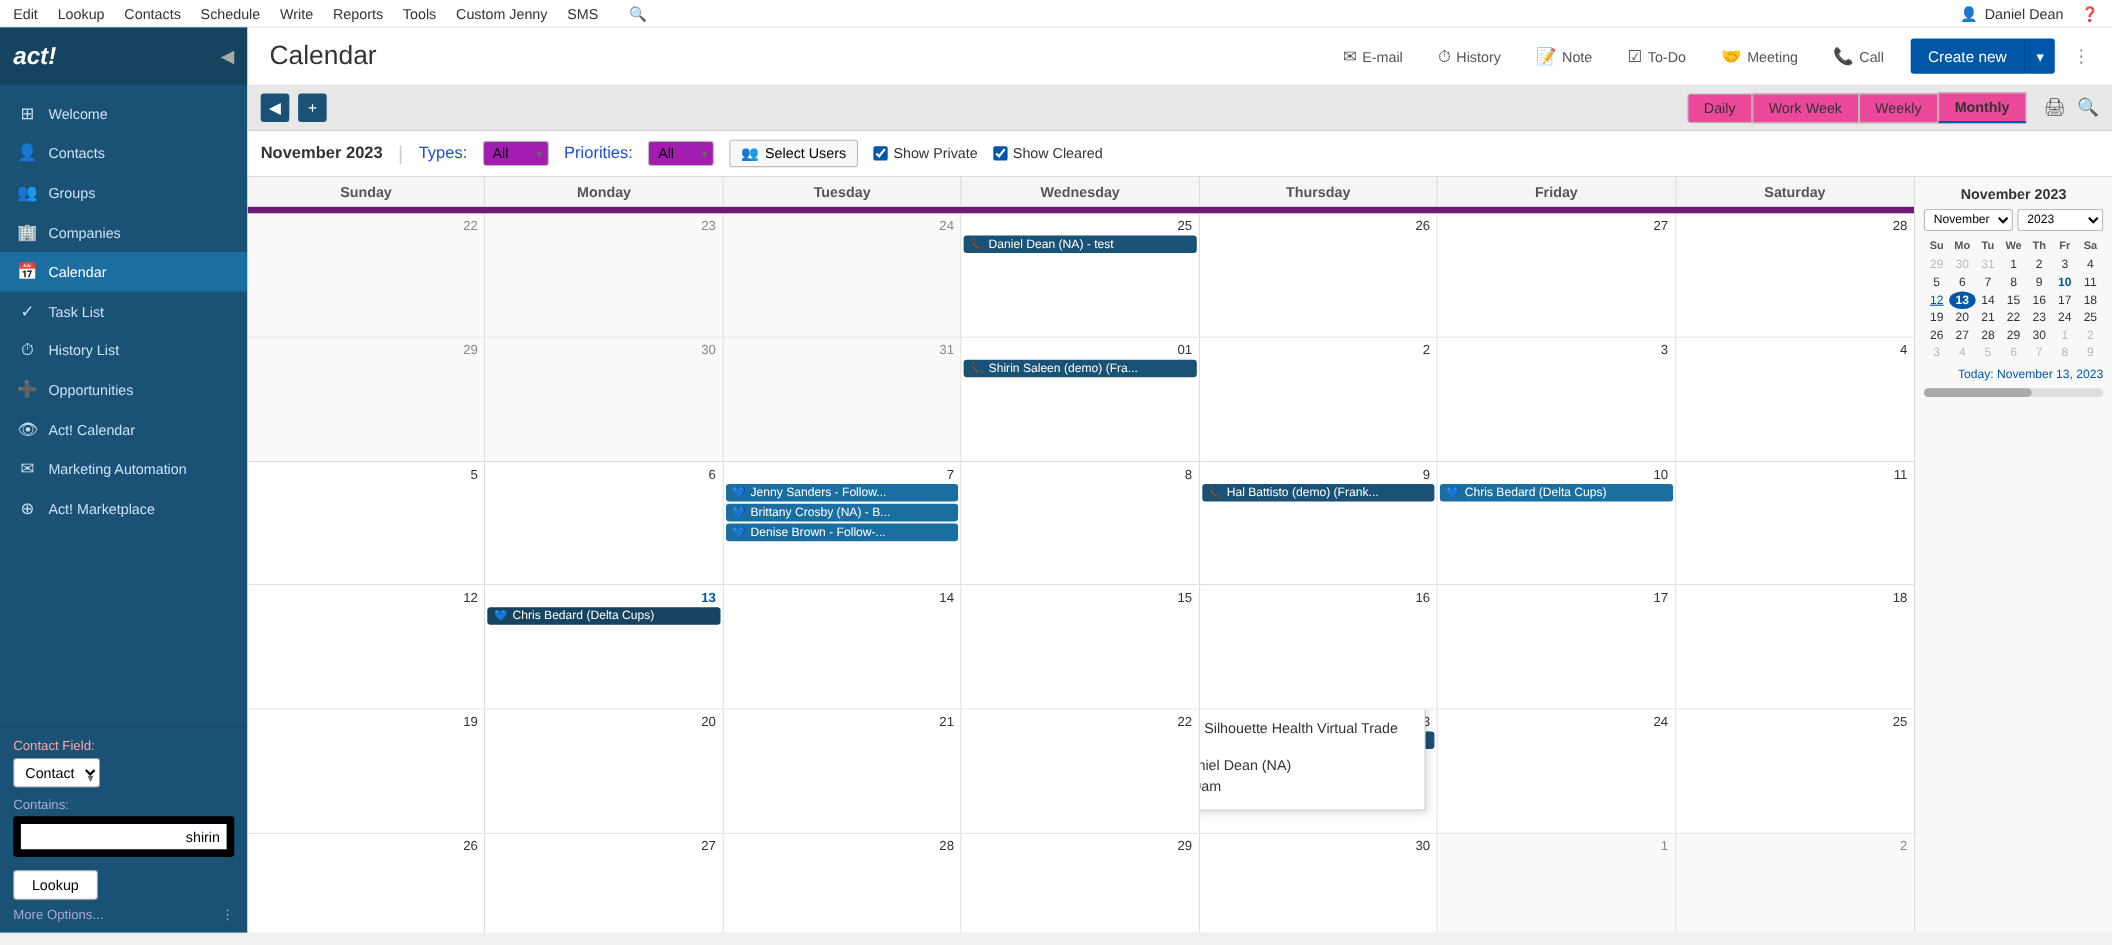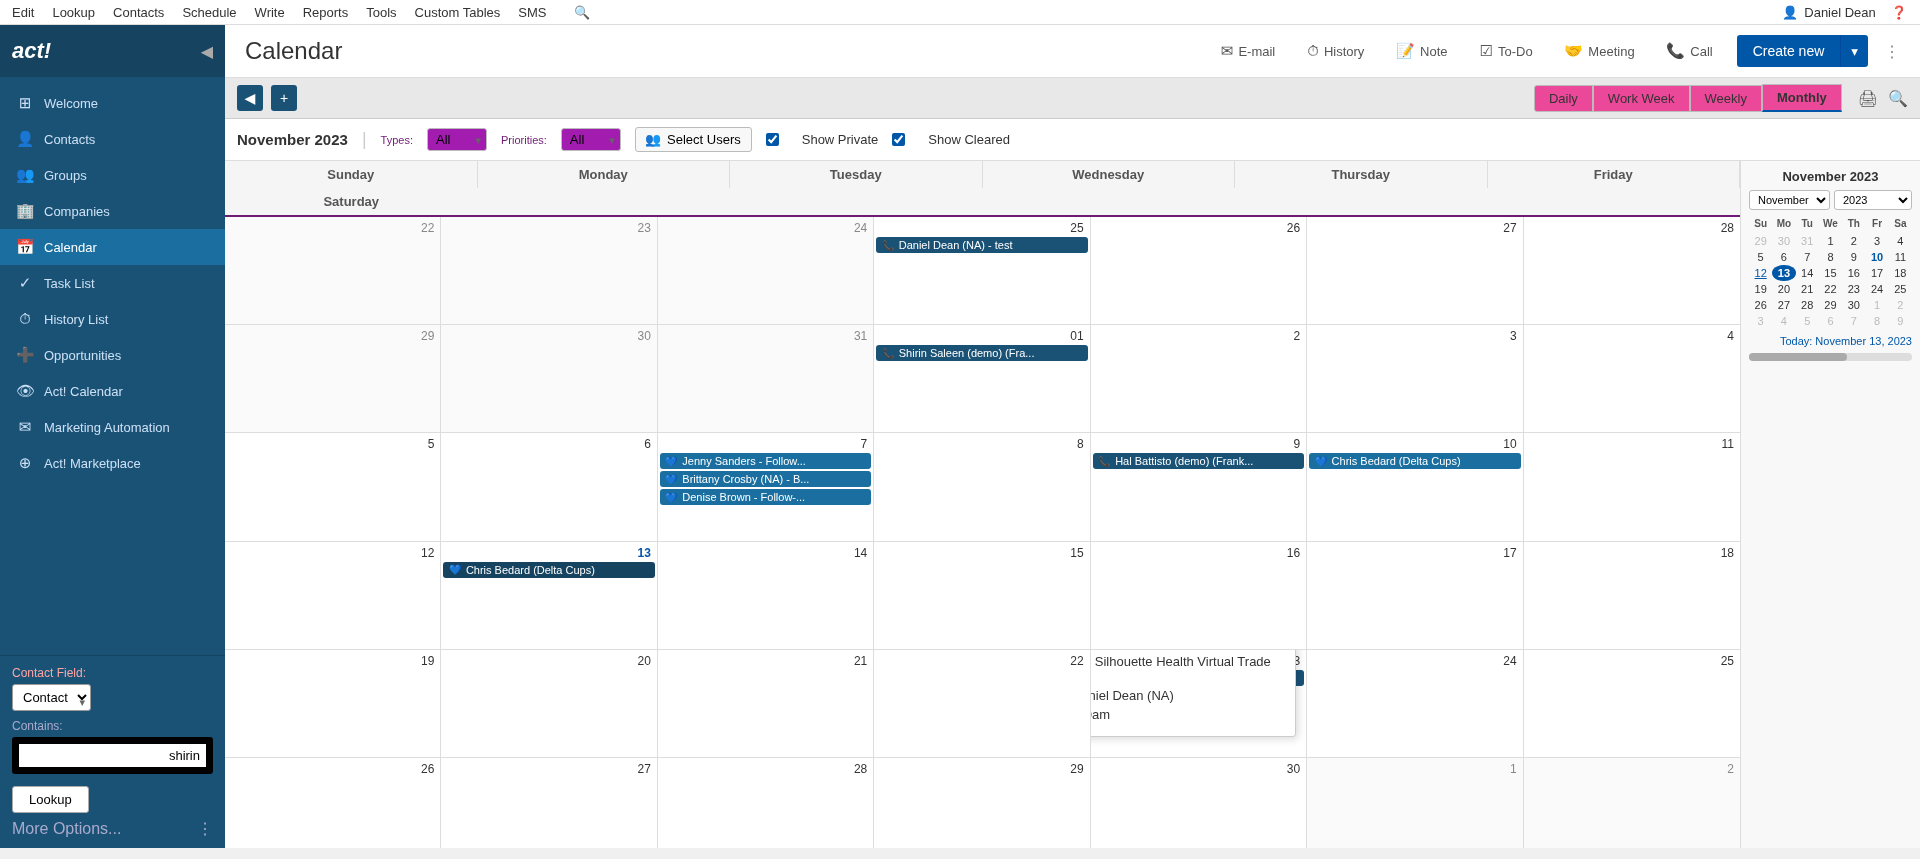--- a/index.html
+++ b/index.html
@@ -80,21 +80,21 @@
       text-align: right;
     }
     .sidebar-lookup-btn {
       background: #fff;
       border: 1px solid #aaa;
       border-radius: 3px;
       padding: 5px 16px;
       font-size: 13px;
       cursor: pointer;
     }
-    .sidebar-more { color: #aac; font-size: 16px; margin-top: 6px; cursor: pointer; display: flex; align-items: center; justify-content: space-between; }
+    .sidebar-more { color: #aac; font-size: 12px; margin-top: 6px; cursor: pointer; display: flex; align-items: center; justify-content: space-between; }
 
     
     .main-content { flex: 1; display: flex; flex-direction: column; overflow: hidden; background: #f5f5f5; }
 
     
     .toolbar {
       background: #fff;
       border-bottom: 1px solid #ddd;
       padding: 10px 20px;
       display: flex;
@@ -168,55 +168,55 @@
     .cal-filter-bar {
       background: #fff;
       border-bottom: 1px solid #ddd;
       padding: 8px 12px;
       display: flex;
       align-items: center;
       gap: 14px;
     }
     .cal-month-title { font-size: 15px; font-weight: bold; color: #333; }
     .cal-divider { color: #ccc; font-size: 18px; }
-    .cal-filter-label { font-size: 11px; color: #701a75; }
+    .cal-filter-label { font-size: 15px; color: #1d4ed8; }
     .cal-filter-select {
       border: 1px solid #bbb;
       border-radius: 3px;
       padding: 3px 22px 3px 8px;
       font-size: 13px;
       background: #a21caf;
       cursor: pointer;
       appearance: none;
       -webkit-appearance: none;
       min-width: 60px;
     }
     .select-wrapper { position: relative; display: inline-block; }
     .select-wrapper::after { content: '▾'; position: absolute; right: 6px; top: 50%; transform: translateY(-50%); pointer-events: none; font-size: 11px; color: #666; }
-    .cal-filter-checkbox { display: flex; align-items: center; gap: 23px; font-size: 13px; color: #333; }
+    .cal-filter-checkbox { display: flex; align-items: center; gap: 5px; font-size: 13px; color: #333; }
     .cal-filter-checkbox input[type=checkbox] { accent-color: #0057a8; }
     .select-users-btn {
       display: flex; align-items: center; gap: 5px;
       border: 1px solid #bbb;
       background: #f8f8f8;
       border-radius: 3px;
       padding: 4px 10px;
       font-size: 13px;
       cursor: pointer;
     }
 
     
     .cal-body { display: flex; flex: 1; overflow: hidden; }
     .cal-main { flex: 1; overflow: hidden; display: flex; flex-direction: column; }
 
     
     .cal-day-headers {
       display: grid;
-      grid-template-columns: repeat(6, 1fr);
-      border-bottom: 2px solid #701a75;
+      grid-template-columns: repeat(7, 1fr);
+      border-bottom: 6px solid #701a75;
       background: #f5f5f5;
     }
     .cal-day-header {
       text-align: center;
       padding: 6px 0;
       font-weight: bold;
       font-size: 13px;
       color: #555;
       border-right: 1px solid #ddd;
     }
@@ -343,21 +343,21 @@
 <body>
 
 <div class="menu-bar">
   <span>Edit</span>
   <span>Lookup</span>
   <span>Contacts</span>
   <span>Schedule</span>
   <span>Write</span>
   <span>Reports</span>
   <span>Tools</span>
-  <span>Custom Tables</span>
+  <span>Custom Jenny</span>
   <span>SMS</span>
   <span class="menu-search">🔍</span>
   <div class="menu-right">
     <div class="menu-user">
       <span>👤</span>
       <span>Daniel Dean</span>
     </div>
     <span class="menu-help">❓</span>
   </div>
 </div>

